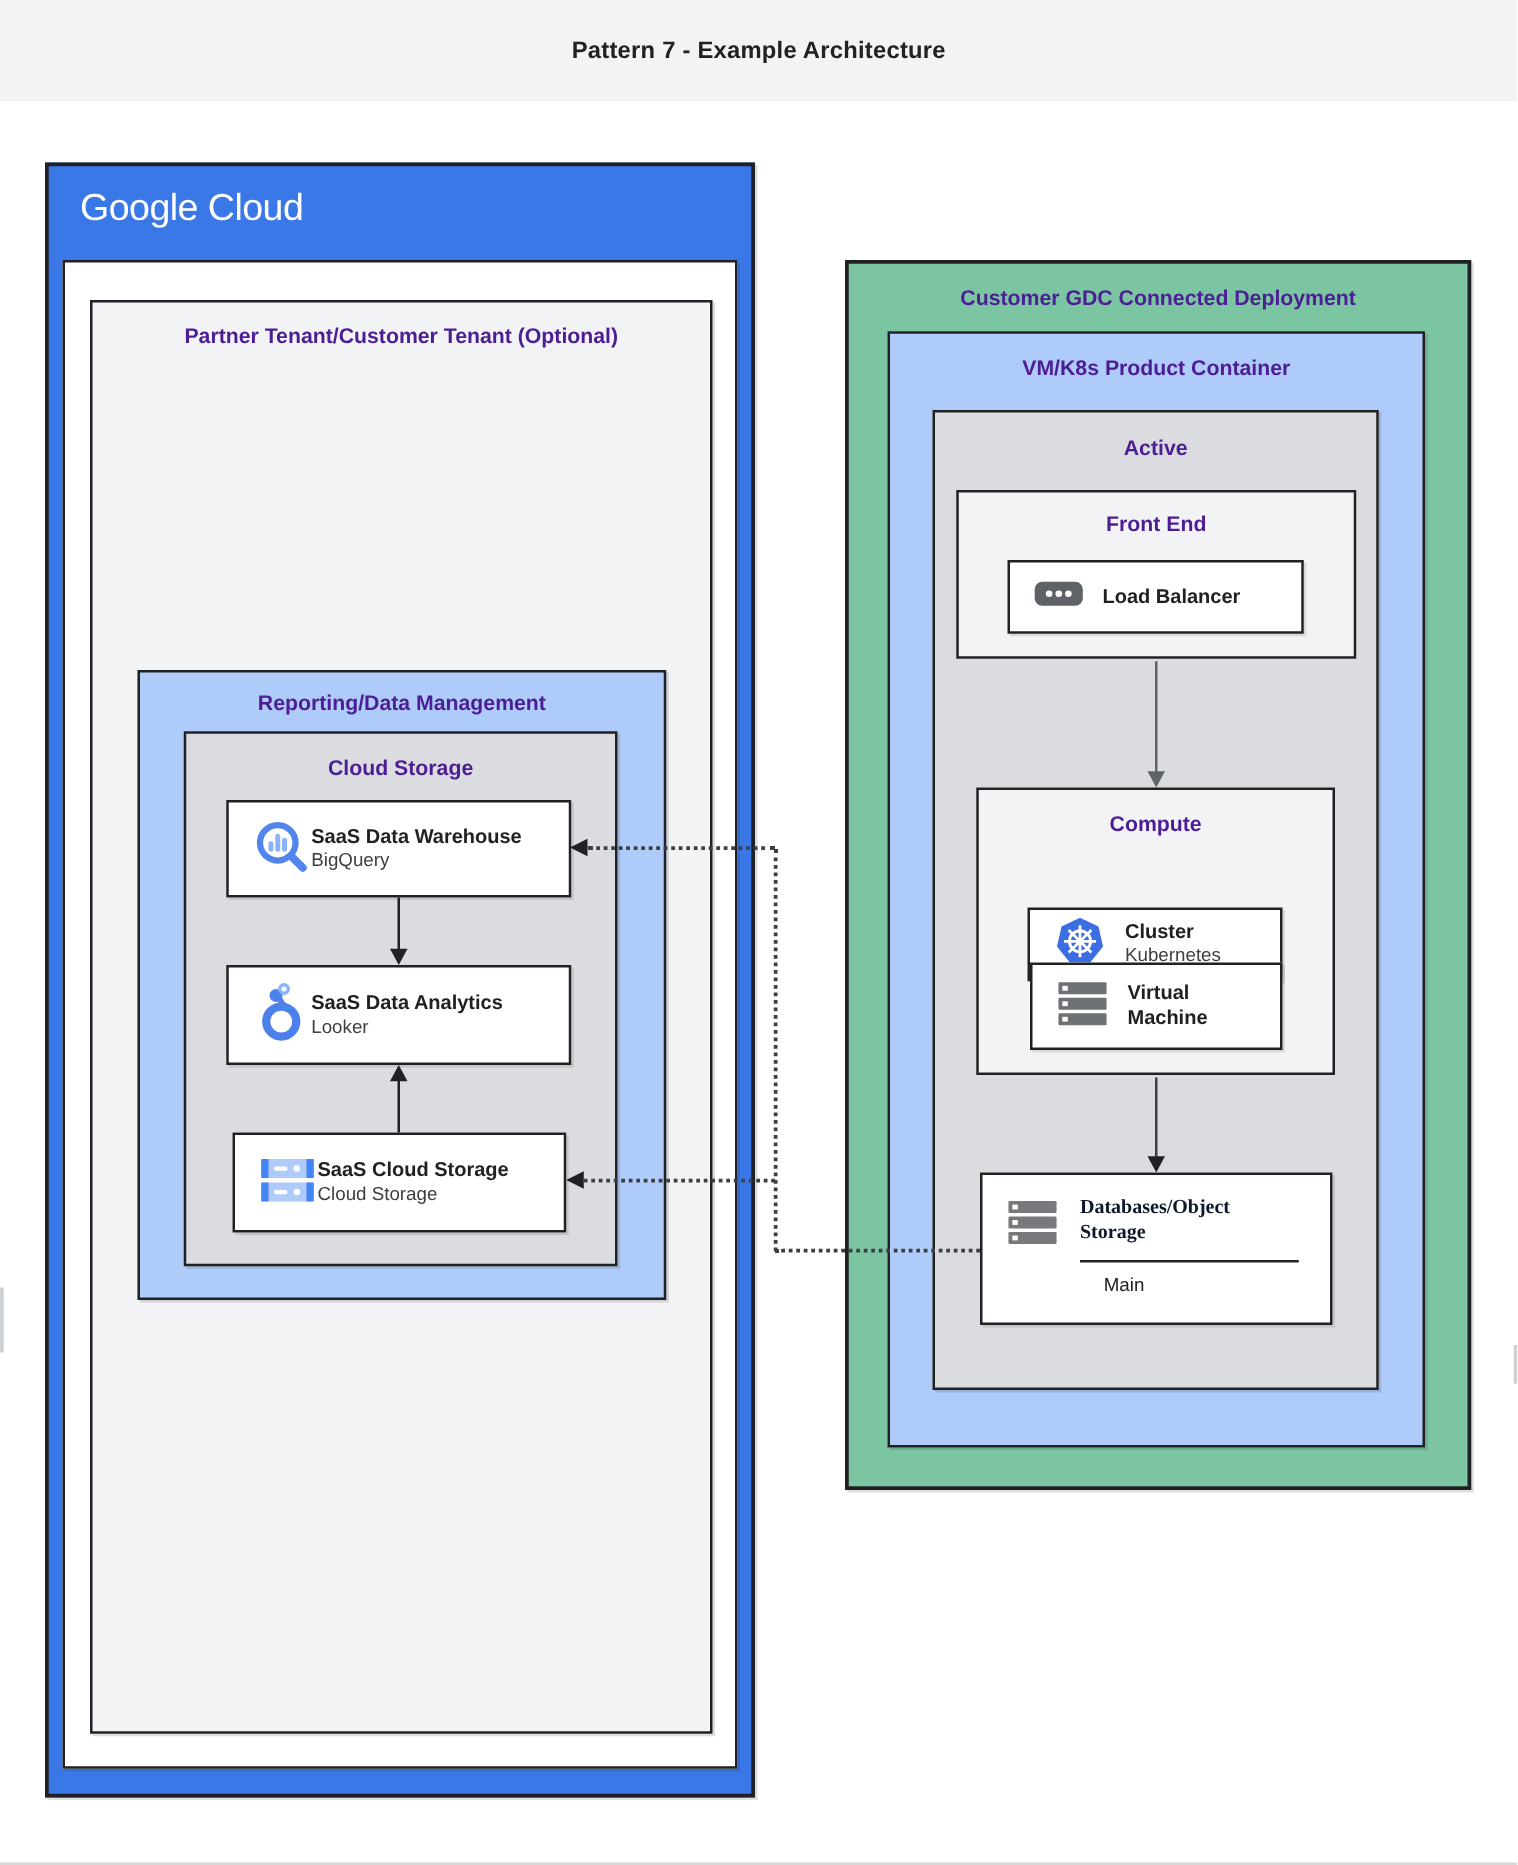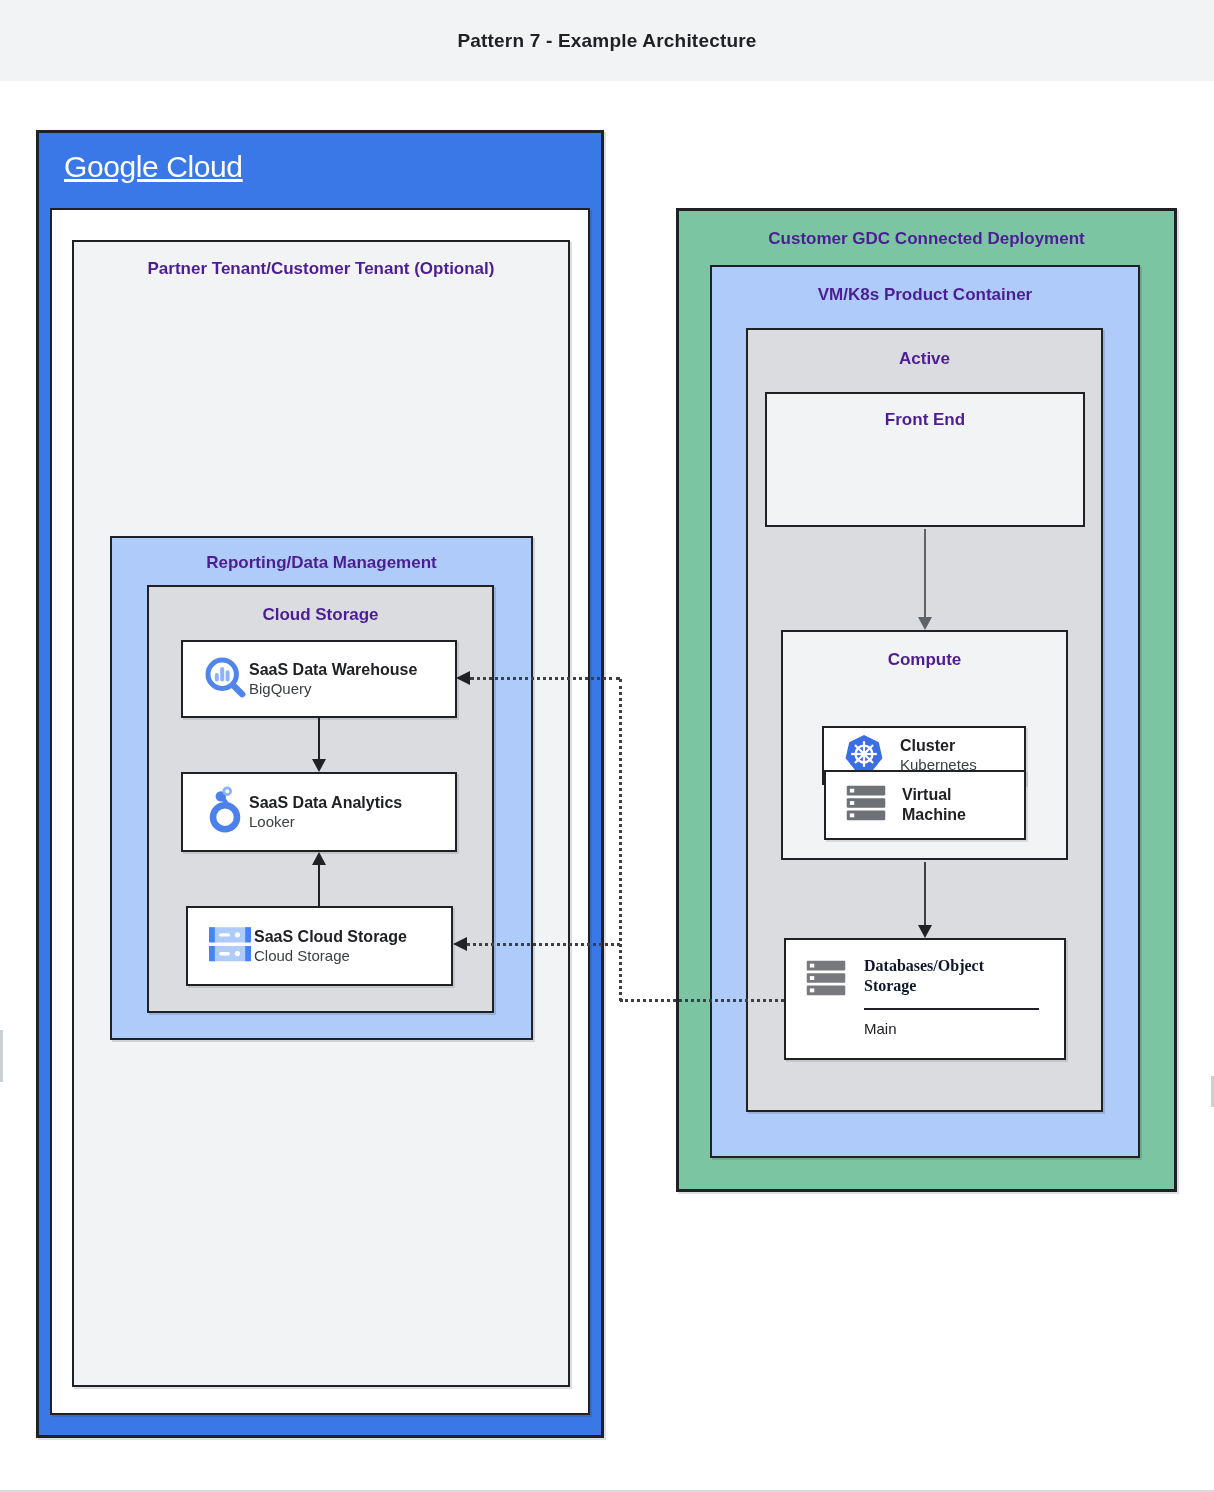--- a/index.html
+++ b/index.html
@@ -29,21 +29,21 @@
     padding:0 12px 0 18px;box-shadow:2px 2px 0 rgba(32,33,36,.12);}
   .card .texts{display:flex;flex-direction:column;line-height:1.25;}
   .card .title{font-size:16px;font-weight:700;color:#202124;}
   .card .subtitle{font-size:15px;font-weight:400;color:#3c4043;}
 
   .db-card{background:#ffffff;border:2px solid #202124;box-shadow:2px 2px 0 rgba(32,33,36,.12);
     display:flex;align-items:flex-start;gap:16px;padding:16px 18px 0 18px;}
   .db-card .texts{display:flex;flex-direction:column;width:100%;}
   .db-card .title{font-size:16px;font-weight:700;line-height:1.25;color:#0f172a;font-family:Liberation Serif, serif;}
   .db-divider{height:2px;background:#202124;margin:12px 0 10px 0;width:96%;}
-  .db-footer{font-size:15px;color:#202124;}
+  .db-footer{font-size:15px;color:#202124;margin-left:19px;}
 
   .vline{width:2px;}
   .dot-v{border-left:3px dotted #3c4043;width:0;}
   .dot-h{border-top:3px dotted #3c4043;height:0;}
   .arrow-down{width:0;height:0;border-left:7px solid transparent;
     border-right:7px solid transparent;border-top:13px solid #5f6368;}
   .arrow-down.dark{border-top-color:#202124;}
   .arrow-up{width:0;height:0;border-left:7px solid transparent;
     border-right:7px solid transparent;border-bottom:13px solid #202124;}
   .arrow-left{width:0;height:0;border-top:7px solid transparent;
@@ -55,21 +55,21 @@
 </head>
 <body>
 
 <div class="canvas">
 
   <div class="abs header-bar">
     <div class="header-title">Pattern 7 - Example Architecture</div>
   </div>
 
   <div class="abs panel panel-blue-outer" style="left:36px;top:130px;width:568px;height:1308px;"></div>
-  <div class="abs gc-logo" style="left:64px;top:150px;text-decoration:underline;">
+  <div class="abs gc-logo" style="left:64px;top:150px;">
     <span>Google Cloud</span>
   </div>
 
   <div class="abs panel panel-white" style="left:50px;top:208px;width:540px;height:1207px;"></div>
 
   <div class="abs panel panel-lightgray" style="left:72px;top:240px;width:498px;height:1147px;">
     <div class="section-label" style="top:17px;">Partner Tenant/Customer Tenant (Optional)</div>
   </div>
 
   <div class="abs panel panel-blue" style="left:110px;top:536px;width:423px;height:504px;">
@@ -145,20 +145,33 @@
     <div class="section-label" style="top:18px;">VM/K8s Product Container</div>
   </div>
 
   <div class="abs panel panel-gray" style="left:746px;top:328px;width:357px;height:784px;">
     <div class="section-label" style="top:19px;">Active</div>
   </div>
 
   <div class="abs panel panel-lightgray" style="left:765px;top:392px;width:320px;height:135px;box-shadow:none;">
     <div class="section-label" style="top:16px;">Front End</div>
   </div>
+  <div class="abs card" style="left:806px;top:448px;width:237px;height:59px;gap:14px;">
+    <span>
+      <svg width="42" height="26" viewBox="0 0 24 14">
+        <rect x="1" y="1.5" width="22" height="11" rx="3.4" fill="#5f6368"></rect>
+        <circle cx="7.6" cy="7" r="1.5" fill="#ffffff"></circle>
+        <circle cx="12" cy="7" r="1.5" fill="#ffffff"></circle>
+        <circle cx="16.4" cy="7" r="1.5" fill="#ffffff"></circle>
+      </svg>
+    </span>
+    <span class="texts">
+      <span class="title">Load Balancer</span>
+    </span>
+  </div>
 
   <div class="abs vline" style="left:924px;top:529px;height:90px;background:#5f6368;"></div>
   <div class="abs arrow-down" style="left:918px;top:617px;"></div>
 
   <div class="abs panel panel-lightgray" style="left:781px;top:630px;width:287px;height:230px;box-shadow:none;">
     <div class="section-label" style="top:18px;">Compute</div>
   </div>
 
   <div class="abs card" style="left:822px;top:726px;width:204px;height:59px;gap:14px;">
     <span>

